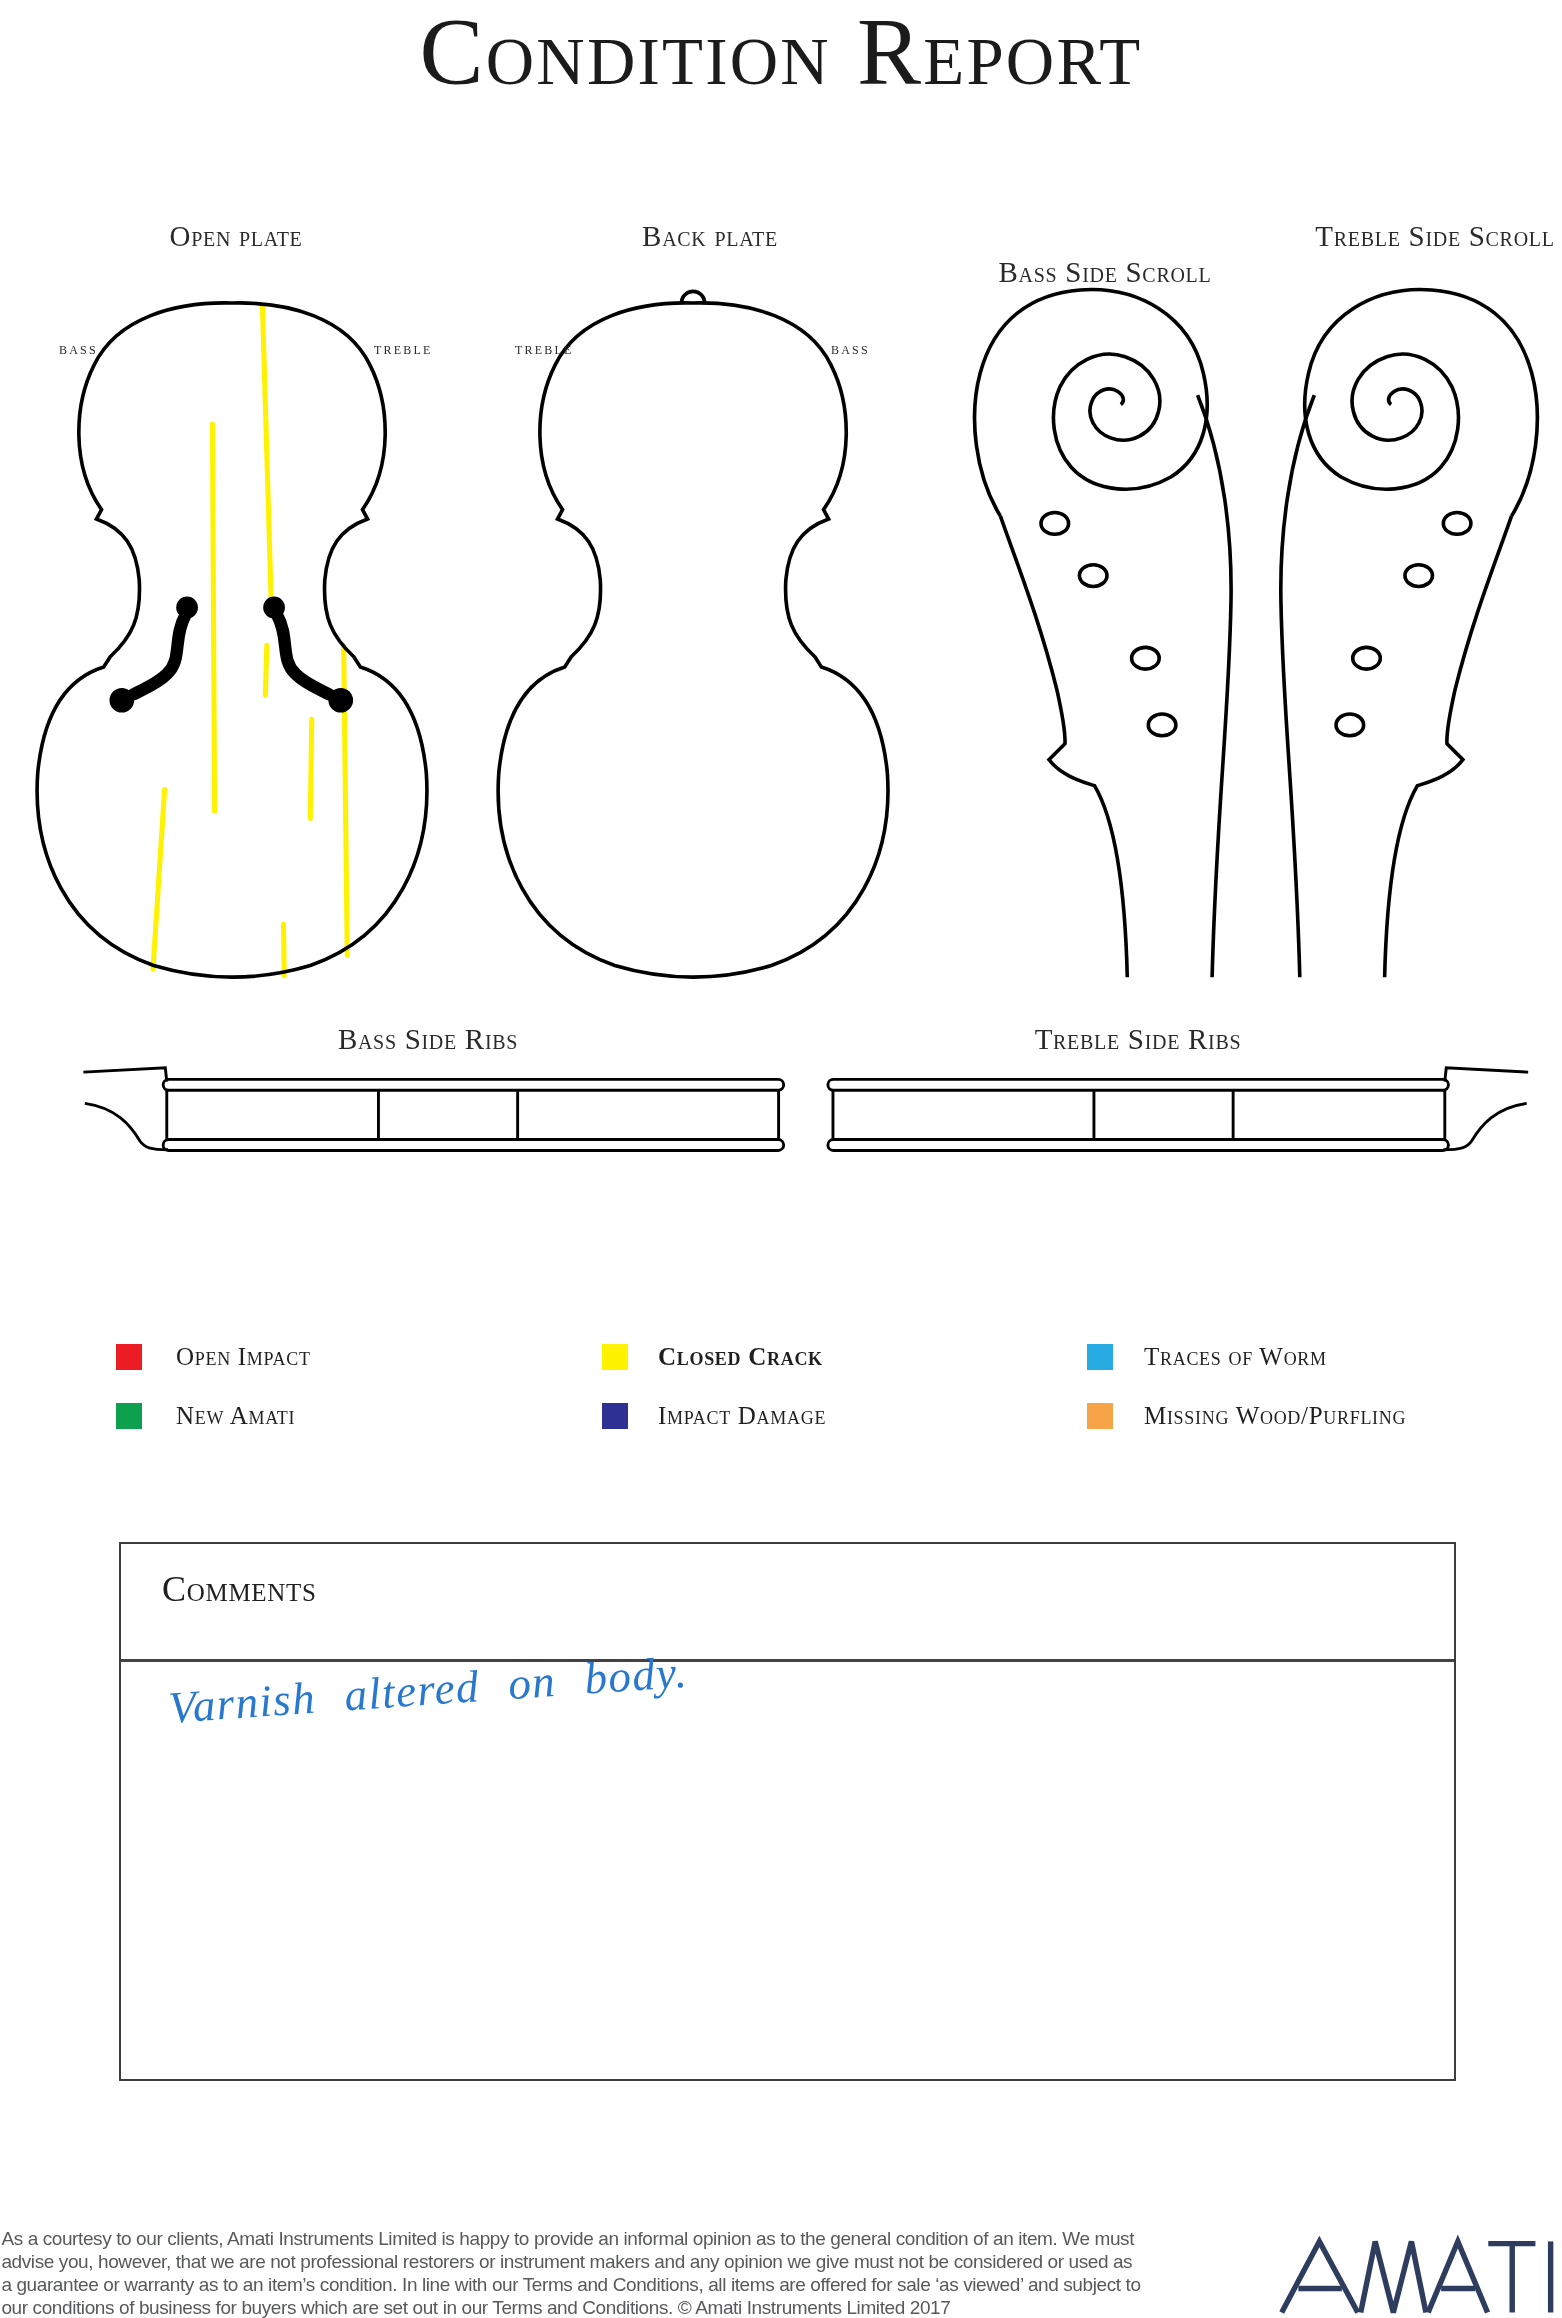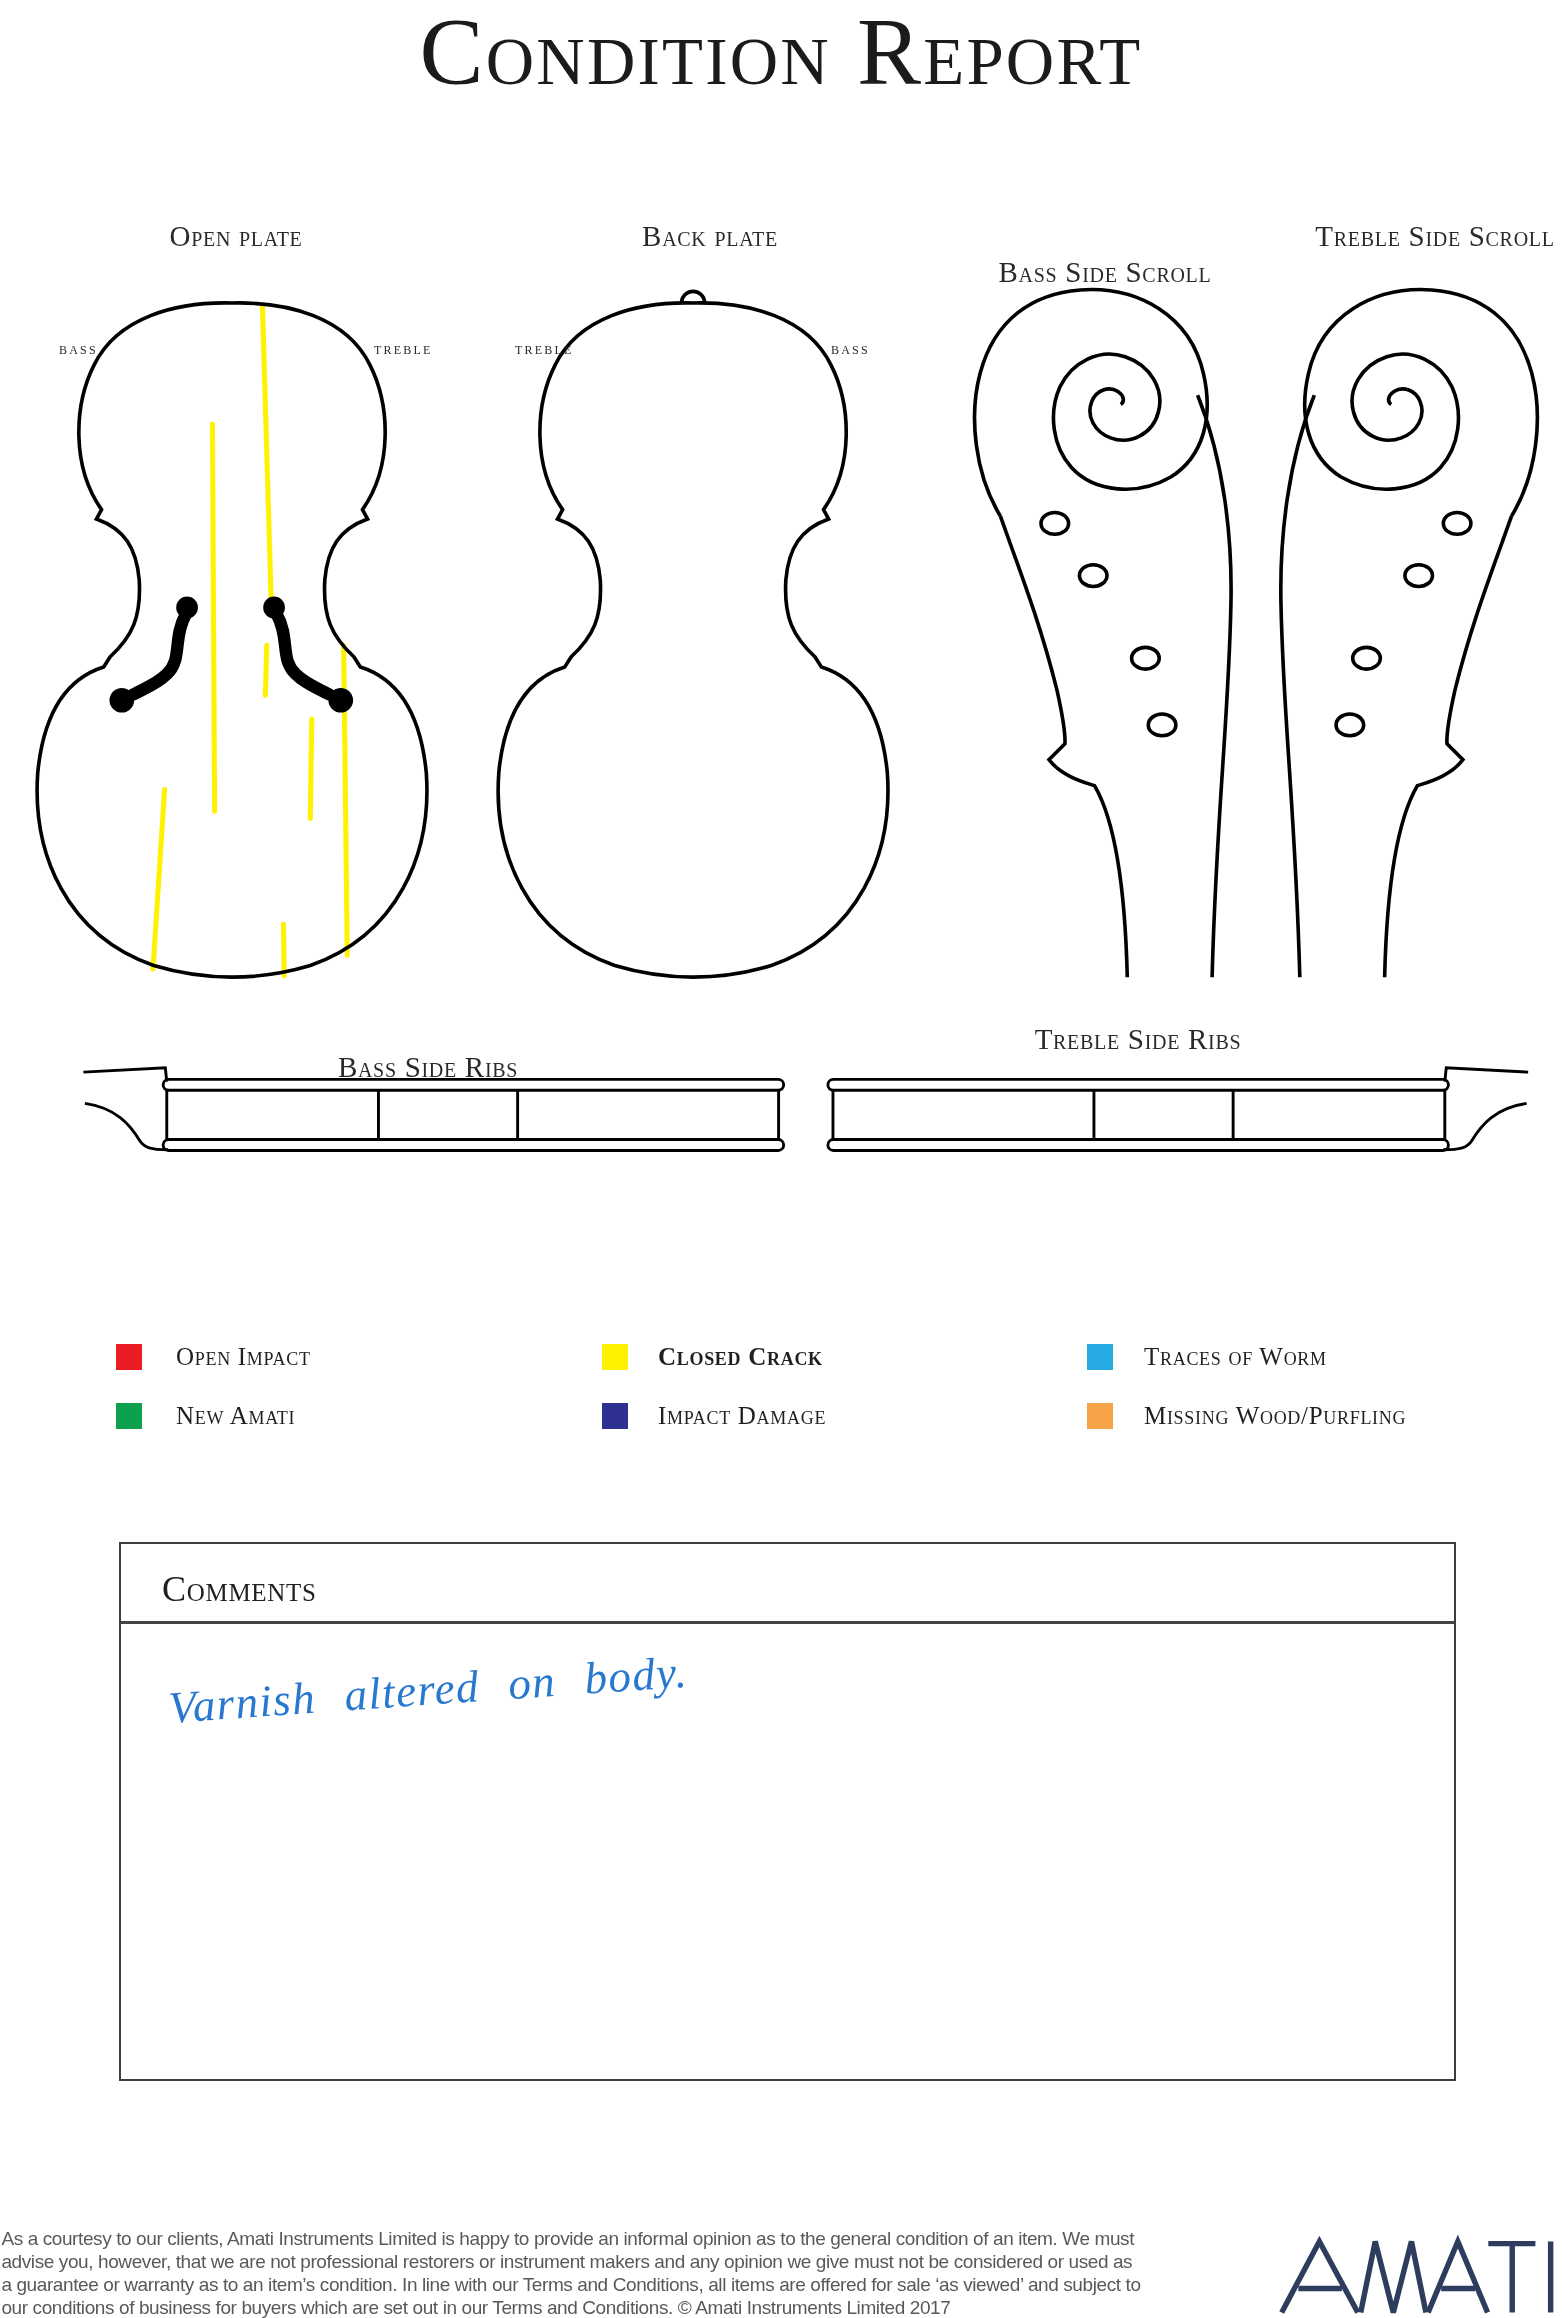--- a/index.html
+++ b/index.html
@@ -10,21 +10,21 @@
   .title{font-variant:small-caps;font-size:96px;letter-spacing:2.2px;color:#1b1b1b;
          left:781px;top:-4.3px;transform:translateX(-50%);}
   .sechead{font-variant:small-caps;font-size:29px;letter-spacing:0.7px;color:#2a2a2a;
            transform:translateX(-50%);}
   .sidelab{font-variant:small-caps;font-size:17.4px;letter-spacing:2.2px;color:#2a2a2a;}
   .legend-label{font-variant:small-caps;font-size:25px;letter-spacing:0.7px;color:#1f1f1f;line-height:26px;}
   .legend-label.em{font-weight:700;}
   .swatch{position:absolute;width:26px;height:26px;}
   .comments-box{position:absolute;left:119px;top:1542px;width:1337px;height:539px;
                 border:2.2px solid #3d3d3f;box-sizing:border-box;}
-  .comments-head{position:absolute;left:0;top:0;width:100%;height:80px;
+  .comments-head{position:absolute;left:0;top:0;width:100%;height:118px;
                  border-bottom:3.6px solid #434345;box-sizing:border-box;}
   .comments-title{font-variant:small-caps;font-size:36px;letter-spacing:0.7px;color:#1f1f1f;
                   left:41px;top:24px;}
   .handwriting{left:46px;top:138px;font-style:italic;font-size:45px;letter-spacing:1.4px;
                word-spacing:16px;transform:rotate(-4deg);transform-origin:left top;}
   .footer-line{position:absolute;left:1.4px;font-family:"Liberation Sans",sans-serif;
                font-size:19px;letter-spacing:-0.4px;color:#58595B;line-height:23px;white-space:nowrap;}
 </style>
 </head>
 <body>
@@ -154,21 +154,21 @@
   <div class="abs sechead" style="left:236px;top:220px;">Open plate</div>
   <div class="abs sechead" style="left:710px;top:220px;">Back plate</div>
   <div class="abs sechead" style="left:1105px;top:220px;margin-top:36px;">Bass Side Scroll</div>
   <div class="abs sechead" style="left:1435px;top:220px;">Treble Side Scroll</div>
 
   <div class="abs sidelab" style="left:59px;top:338px;">bass</div>
   <div class="abs sidelab" style="left:374px;top:338px;">treble</div>
   <div class="abs sidelab" style="left:515px;top:338px;">treble</div>
   <div class="abs sidelab" style="left:831px;top:338px;">bass</div>
 
-  <div class="abs sechead" style="left:428px;top:1023px;margin-top:28px;">Bass Side Ribs</div>
+  <div class="abs sechead" style="left:428px;top:1023px;">Bass Side Ribs</div>
   <div class="abs sechead" style="left:1138px;top:1023px;">Treble Side Ribs</div>
 
   <div>
     <div class="swatch" style="left: 116px; top: 1344px; background-color: rgb(236, 28, 36);"></div>
     <div class="abs legend-label" style="left:176px;top:1344px;">Open Impact</div>
 
     <div class="swatch" style="left: 602px; top: 1344px; background-color: rgb(255, 242, 0);"></div>
     <div class="abs legend-label em" style="left:658px;top:1344px;">Closed Crack</div>
 
     <div class="swatch" style="left: 1087px; top: 1344px; background-color: rgb(39, 170, 225);"></div>

